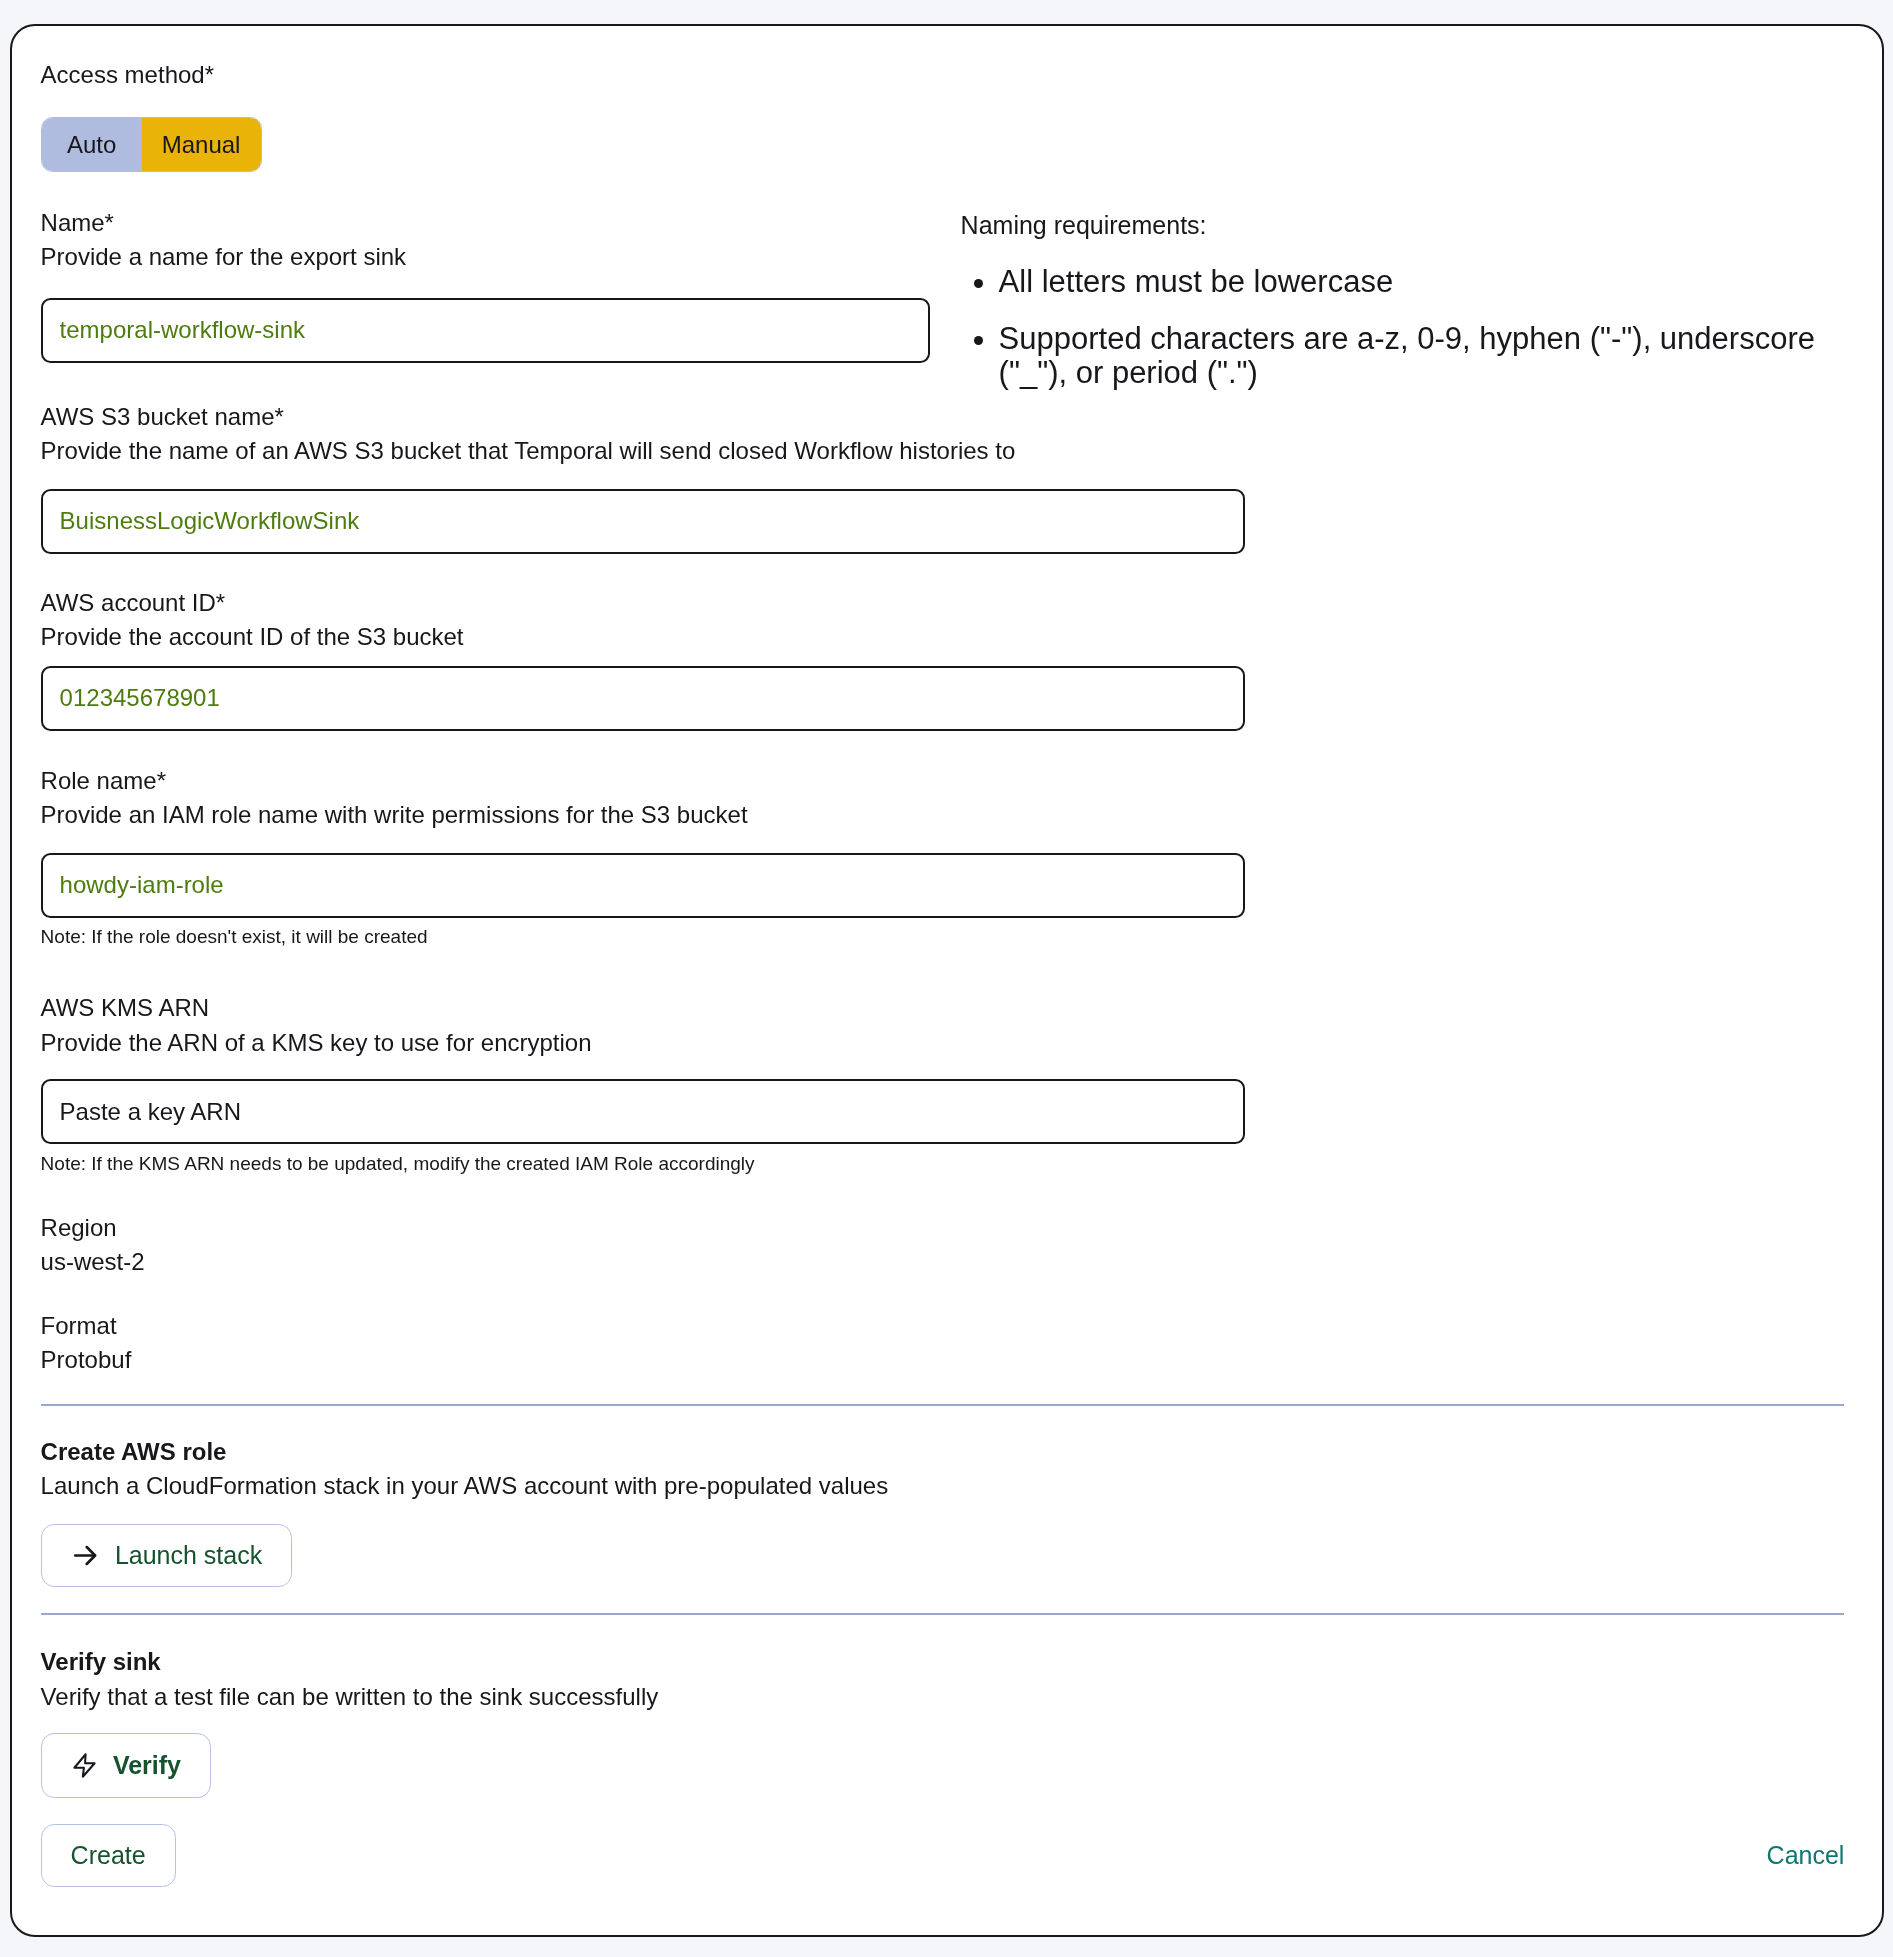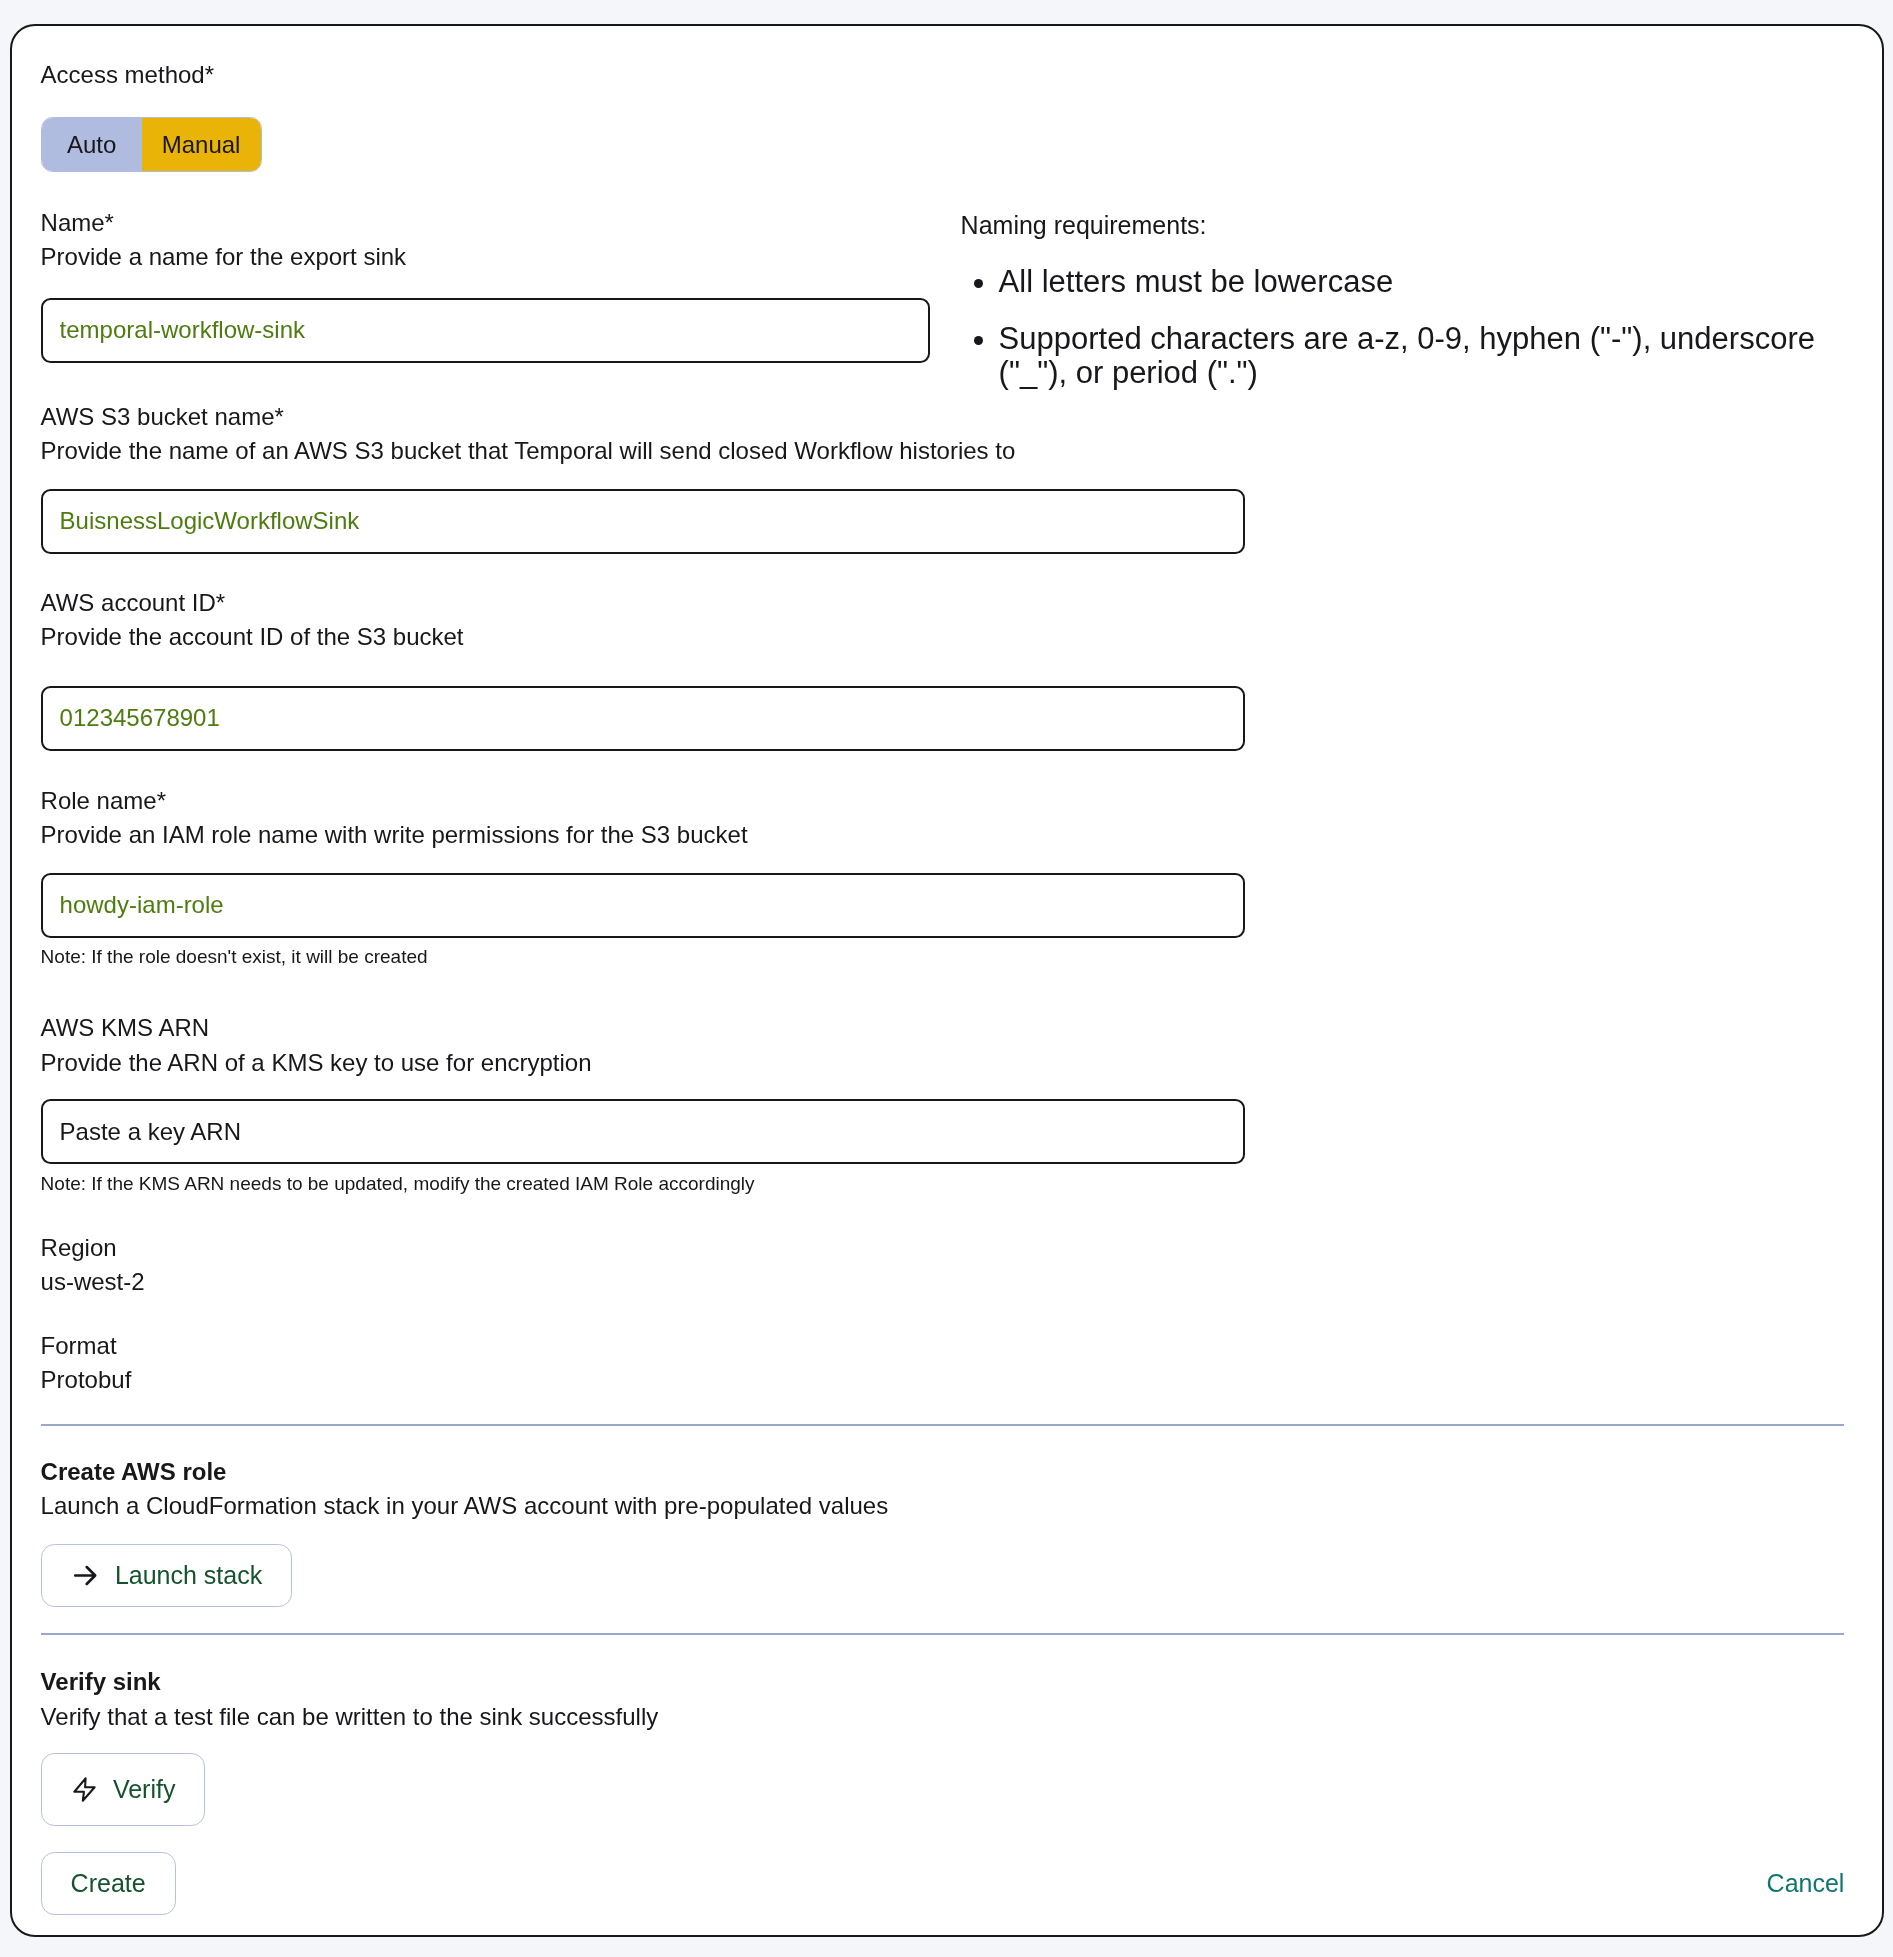--- a/index.html
+++ b/index.html
@@ -127,21 +127,21 @@
   }
   .mt-access { margin-top: 0; }
   .mt-name-label { margin-top: 35px; }
   .mt-s3-label { margin-top: 38px; }
   .mt-acct-label { margin-top: 33px; }
   .mt-role-label { margin-top: 34px; }
   .mt-kms-label { margin-top: 42px; }
   .mt-region-label { margin-top: 35px; }
   .mt-format-label { margin-top: 31px; }
   .mt-input-22 { margin-top: 21px; }
-  .mt-input-23 { margin-top: 32px; }
+  .mt-input-23 { margin-top: 12px; }
   .mt-input-21 { margin-top: 20px; }
   .mt-sec-title-31 { margin-top: 30px; }
   .mt-sec-title-32 { margin-top: 31px; }
   .mt-btn-23 { margin-top: 22px; }
   .mt-btn-21 { margin-top: 20px; }
   .mt-div-27 { margin-top: 26px; }
 </style>
 </head>
 <body>
 
@@ -194,21 +194,21 @@
       </svg>
     </span>
     <span>Launch stack</span>
   </button>
 
   <hr class="divider mt-div-27">
 
   <div class="section-title mt-sec-title-32">Verify sink</div>
   <div class="desc">Verify that a test file can be written to the sink successfully</div>
 
-  <button class="btn mt-btn-21" style="height:73px;">
+  <button class="btn mt-btn-21" style="height:65px;font-weight:bold;">
     <span class="icon">
       <svg width="27" height="27" viewBox="0 0 24 24" fill="none">
         <polygon points="13 2 3 14 11.5 14 10.5 22 21 10 12.5 10 13 2" stroke="#17171c" stroke-width="1.8" stroke-linejoin="round" fill="none"></polygon>
       </svg>
     </span>
     <span>Verify</span>
   </button>
 
   <div class="actions">
     <button class="btn">

